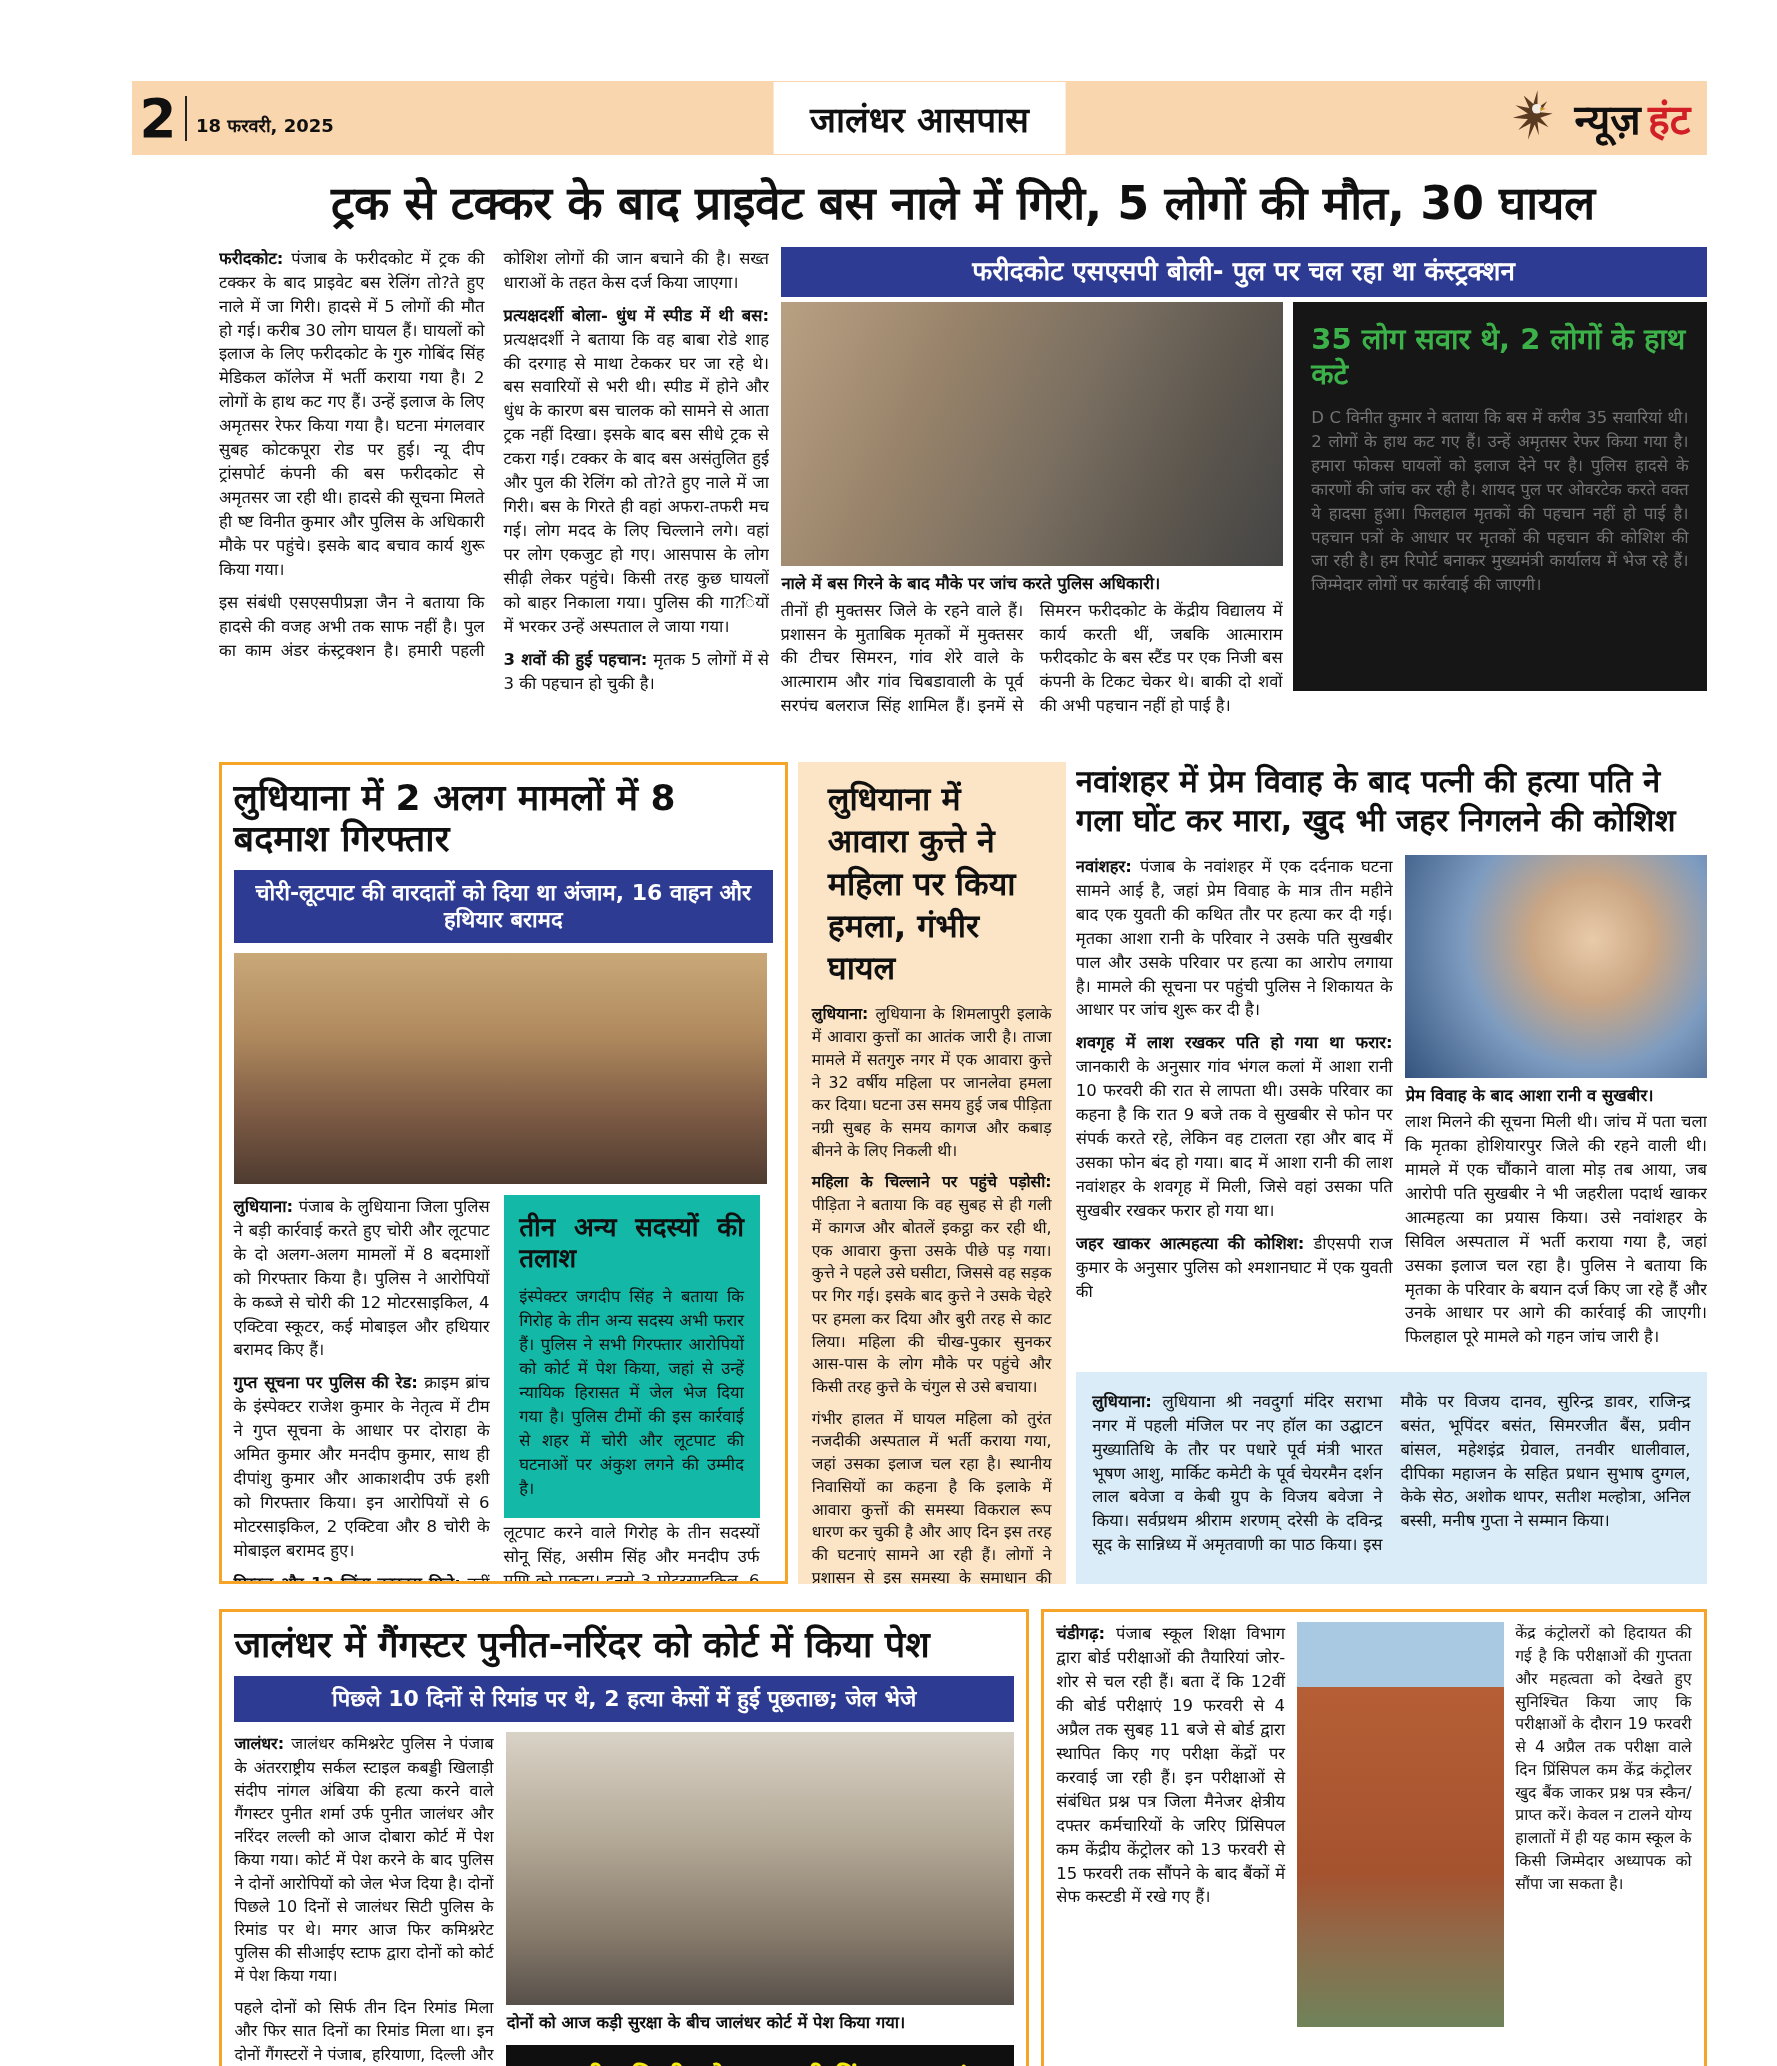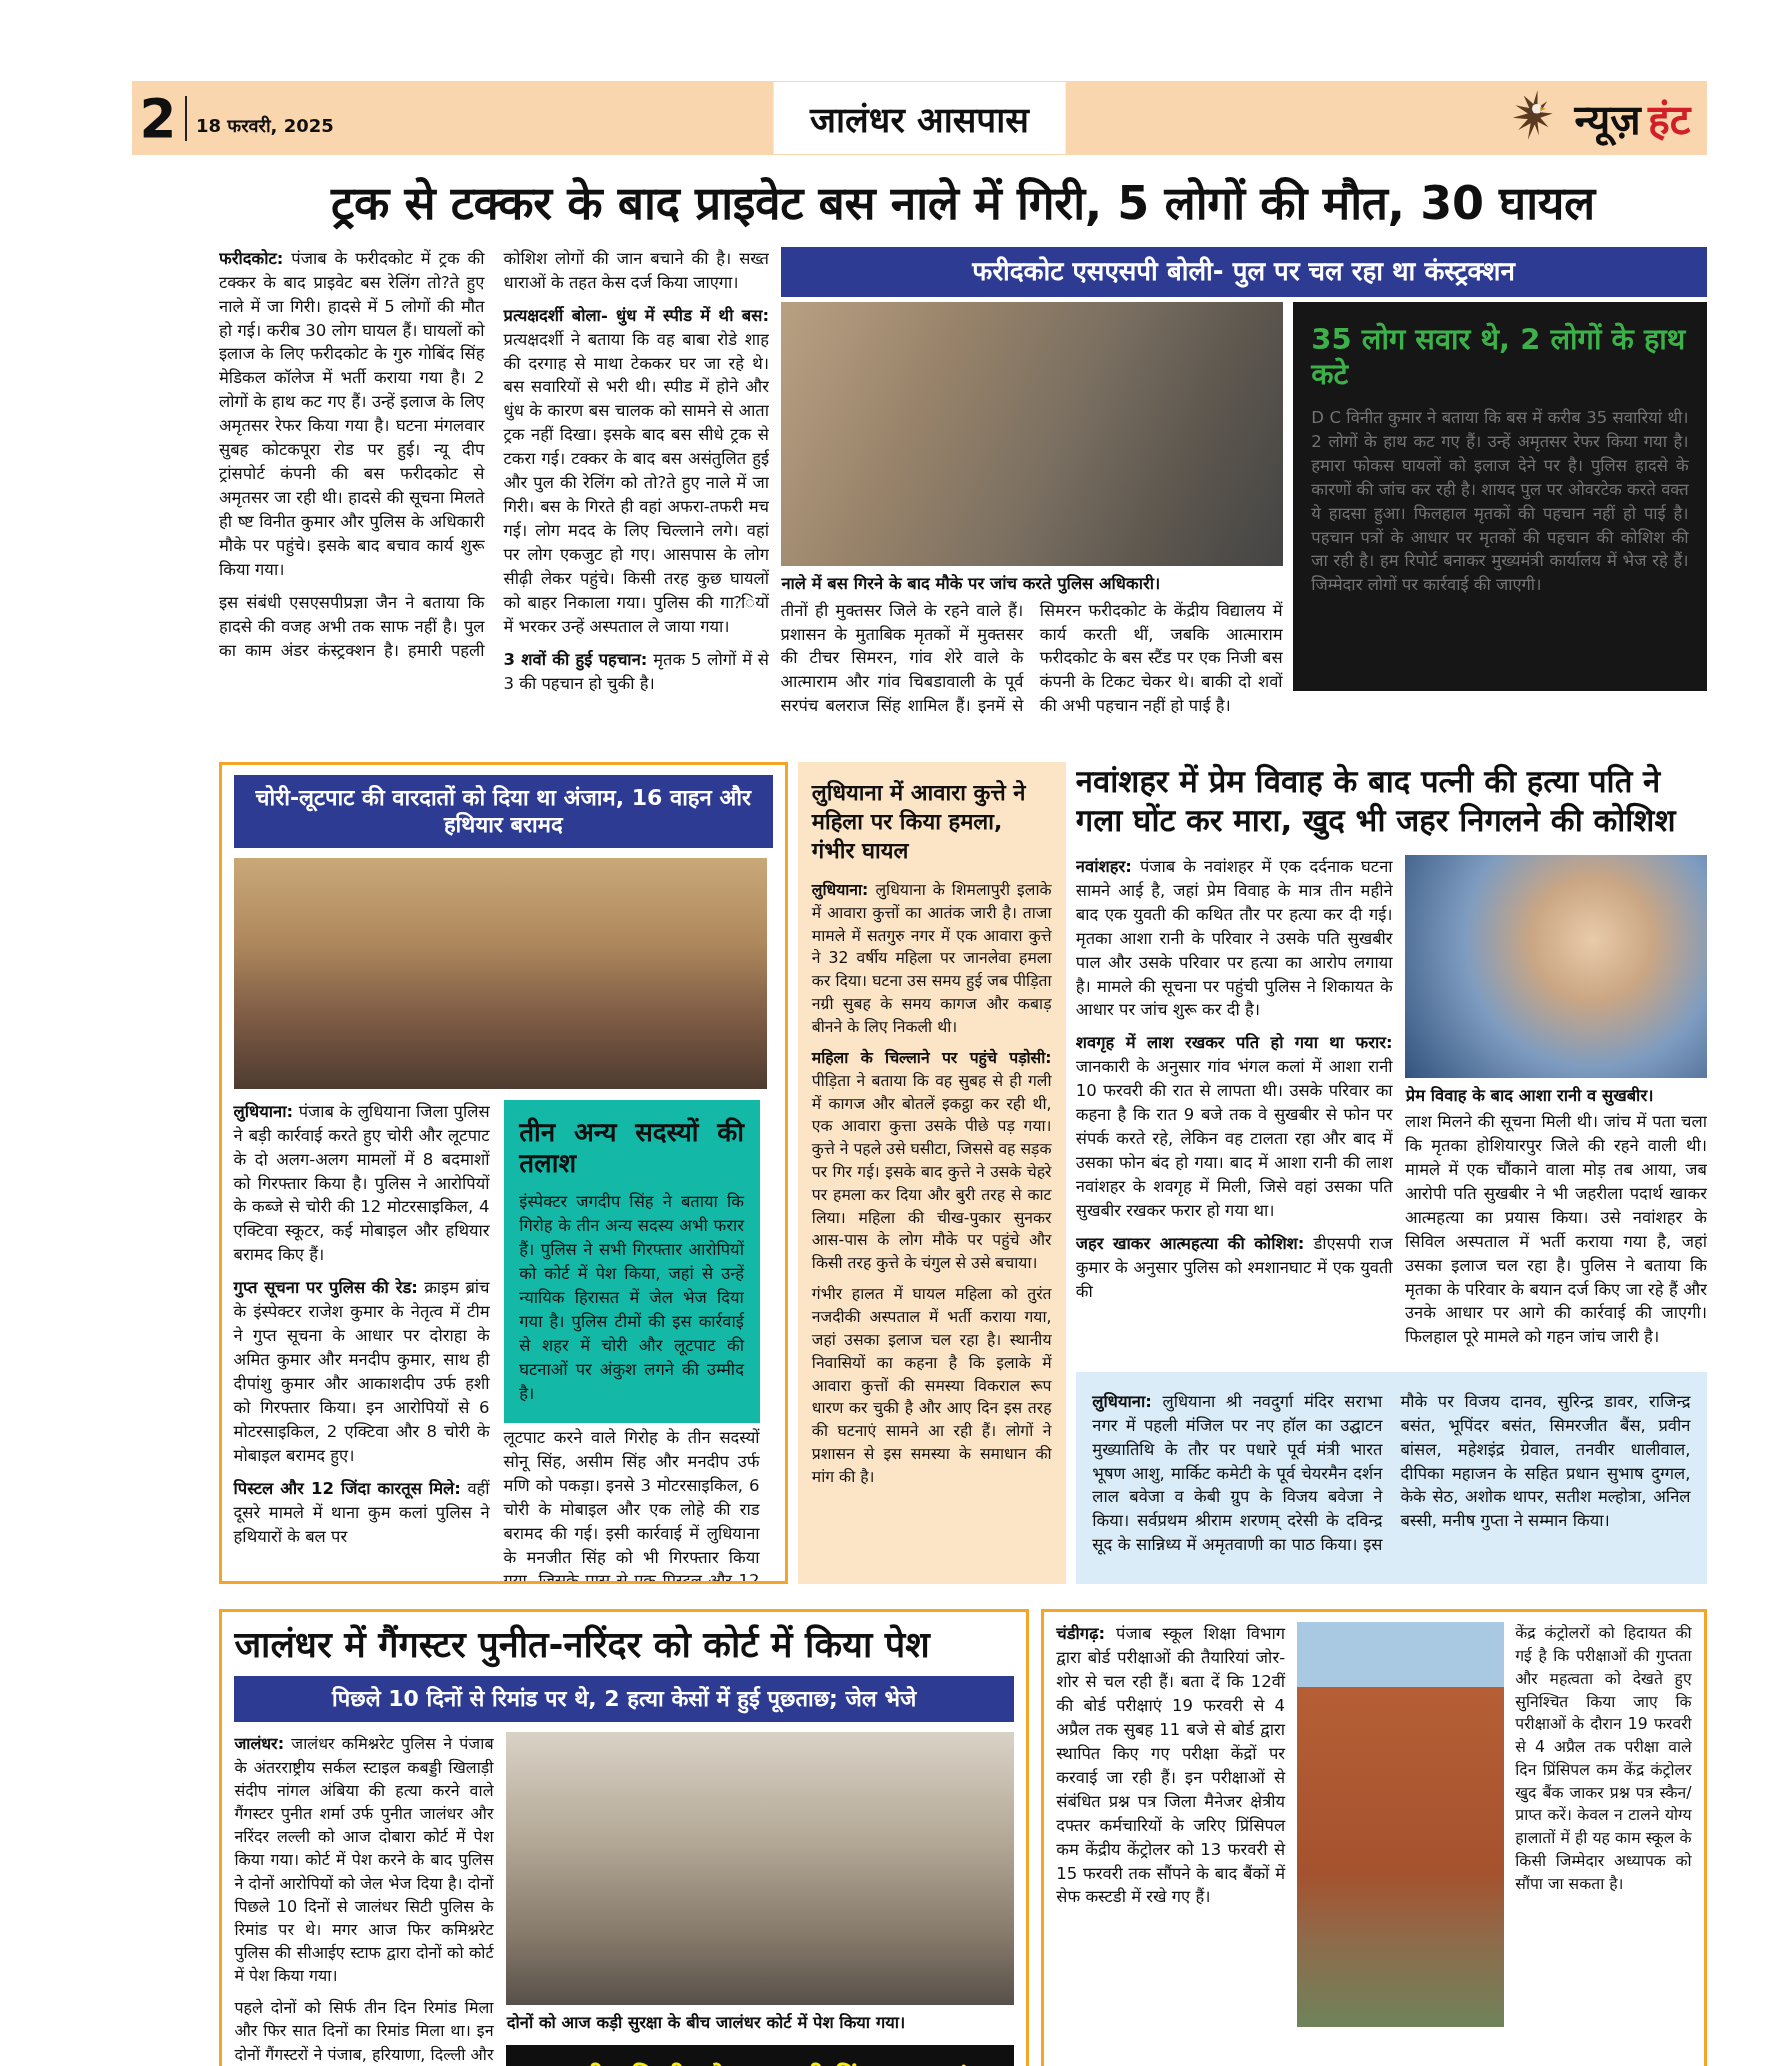--- a/index.html
+++ b/index.html
@@ -52,21 +52,21 @@
   .robbers{width:558px;padding:10.7px 11.6px;overflow:hidden;background:#fff;}
   .robbers h2{font-size:36px;font-weight:800;line-height:1.15;margin:1.7px 0 10.7px 0;}
   .subbanner{background:#2e3b92;color:#fff;text-align:center;font-size:22px;font-weight:800;
        padding:10px 3.3px;margin:0 0 10px 0;line-height:1.2;}
   .rob-cols{display:flex;gap:14px;margin-top:10.7px;}
   .rob-c{width:256px;}
   .bluebox{background:#14b8a6;padding:17.4px 15.7px;margin-bottom:3px;}
   .bluebox h3{font-size:26px;font-weight:800;margin:0 0 10.7px 0;line-height:1.2;}
 
   .peachbox{width:248px;background:#fce4c6;padding:16.5px 14px;overflow:hidden;}
-  .peachbox h2{font-size:22px;font-weight:800;line-height:1.32;margin:0 0 14px 0;}
+  .peachbox h2{font-size:32px;font-weight:800;line-height:1.32;margin:0 0 14px 16px;}
   .peachbox .bodytext{font-size:15.7px;}
 
   .rightcol2{width:653px;overflow:hidden;}
   .murder-head{font-size:31px;font-weight:800;line-height:1.28;margin:0 0 14px 0;}
   .mur-cols{display:flex;gap:12.4px;}
   .mur-a{width:339px;}
   .mur-b{width:302px;}
   .shriram{background:#d9ecf8;padding:17.4px 16.5px;margin-top:14px;height:231px;overflow:hidden;}
   .shriram h3{font-size:27px;font-weight:800;margin:0 0 11.6px 0;}
   .two-col{column-count:2;column-gap:18px;}
@@ -150,20 +150,21 @@
               <h3>35 लोग सवार थे, 2 लोगों के हाथ कटे</h3>
               <div class="bodytext">D C विनीत कुमार ने बताया कि बस में करीब 35 सवारियां थी। 2 लोगों के हाथ कट गए हैं। उन्हें अमृतसर रेफर किया गया है। हमारा फोकस घायलों को इलाज देने पर है। पुलिस हादसे के कारणों की जांच कर रही है। शायद पुल पर ओवरटेक करते वक्त ये हादसा हुआ। फिलहाल मृतकों की पहचान नहीं हो पाई है। पहचान पत्रों के आधार पर मृतकों की पहचान की कोशिश की जा रही है। हम रिपोर्ट बनाकर मुख्यमंत्री कार्यालय में भेज रहे हैं। जिम्मेदार लोगों पर कार्रवाई की जाएगी।</div>
             </div>
           </div>
         </div>
       </div>
 
       <div class="row row2">
 
         <div class="robbers obox">
+          <h2>लुधियाना में 2 अलग मामलों में 8 बदमाश गिरफ्तार</h2>
           <div class="subbanner">चोरी-लूटपाट की वारदातों को दिया था अंजाम, 16 वाहन और हथियार बरामद</div>
           <div class="photo ph-gang" style="width:533px;height:231px;"></div>
           <div class="rob-cols bodytext">
             <div class="rob-c">
               <p><b class="dl">लुधियाना:</b> <span>पंजाब के लुधियाना जिला पुलिस ने बड़ी कार्रवाई करते हुए चोरी और लूटपाट के दो अलग-अलग मामलों में 8 बदमाशों को गिरफ्तार किया है। पुलिस ने आरोपियों के कब्जे से चोरी की 12 मोटरसाइकिल, 4 एक्टिवा स्कूटर, कई मोबाइल और हथियार बरामद किए हैं।</span></p>
               <p><b class="ri">गुप्त सूचना पर पुलिस की रेड:</b> <span>क्राइम ब्रांच के इंस्पेक्टर राजेश कुमार के नेतृत्व में टीम ने गुप्त सूचना के आधार पर दोराहा के अमित कुमार और मनदीप कुमार, साथ ही दीपांशु कुमार और आकाशदीप उर्फ हशी को गिरफ्तार किया। इन आरोपियों से 6 मोटरसाइकिल, 2 एक्टिवा और 8 चोरी के मोबाइल बरामद हुए।</span></p>
               <p><b class="ri">पिस्टल और 12 जिंदा कारतूस मिले:</b> <span>वहीं दूसरे मामले में थाना कुम कलां पुलिस ने हथियारों के बल पर</span></p>
             </div>
             <div class="rob-c">
               <div class="bluebox">

